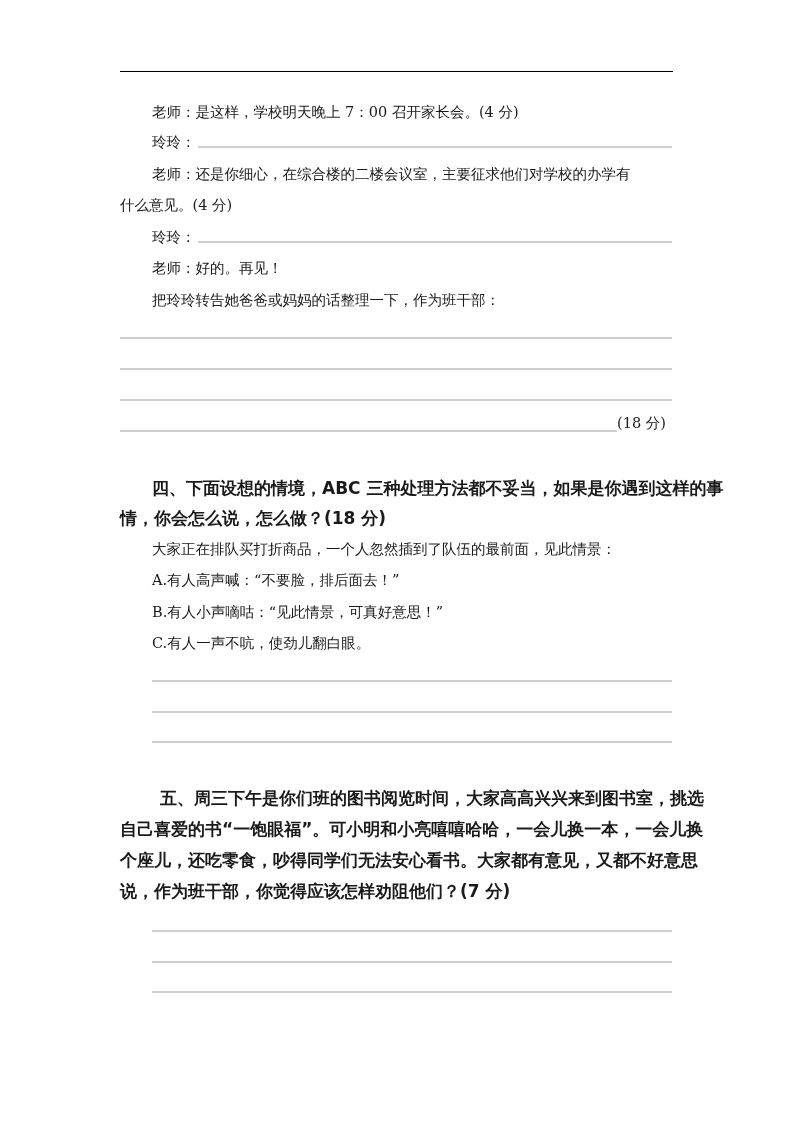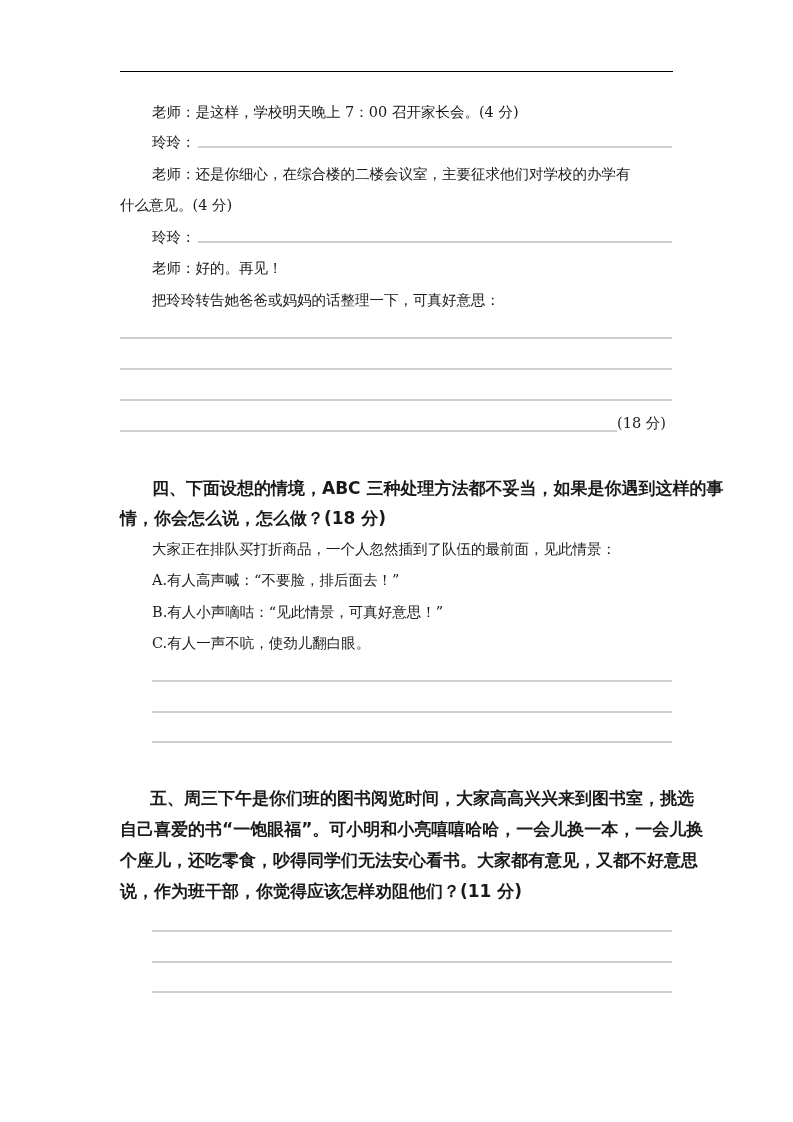--- a/index.html
+++ b/index.html
@@ -34,39 +34,39 @@
 
 <div class="abs line speaker-row" style="left:152px; top:227px; width:520px;">
   <span>玲玲：</span>
   <span class="blank"></span>
 </div>
 
 <div class="abs line" style="left:152px; top:258px;">
   <span>老师：</span><span>好的。再见！</span>
 </div>
 
-<div class="abs line" style="left:152px; top:290px;">把玲玲转告她爸爸或妈妈的话整理一下，可真好意思：</div>
+<div class="abs line" style="left:152px; top:290px;">把玲玲转告她爸爸或妈妈的话整理一下，作为班干部：</div>
 
 <div class="abs rule" style="left:120px; top:337px; width:552px;"></div>
 <div class="abs rule" style="left:120px; top:368px; width:552px;"></div>
 <div class="abs rule" style="left:120px; top:399px; width:552px;"></div>
 <div class="abs rule" style="left:120px; top:430px; width:497px;"></div>
 <div class="abs line" style="left:617px; top:413px;">(18 分)</div>
 
 <div class="abs line bold" style="left:152px; top:478px;">四、下面设想的情境，ABC 三种处理方法都不妥当，如果是你遇到这样的事</div>
 <div class="abs line bold" style="left:120px; top:508px;">情，你会怎么说，怎么做？(18 分)</div>
 <div class="abs line" style="left:152px; top:539px;">大家正在排队买打折商品，一个人忽然插到了队伍的最前面，见此情景：</div>
 <div class="abs line" style="left:152px; top:570px;">A.有人高声喊：“不要脸，排后面去！”</div>
 <div class="abs line" style="left:152px; top:602px;">B.有人小声嘀咕：“见此情景，可真好意思！”</div>
 <div class="abs line" style="left:152px; top:633px;">C.有人一声不吭，使劲儿翻白眼。</div>
 
 <div class="abs rule" style="left:152px; top:680px; width:520px;"></div>
 <div class="abs rule" style="left:152px; top:711px; width:520px;"></div>
 <div class="abs rule" style="left:152px; top:741px; width:520px;"></div>
 
-<div class="abs line bold" style="left:150px; top:788px;">五、周三下午是你们班的图书阅览时间，大家高高兴兴来到图书室，挑选</div>
+<div class="abs line bold" style="left:160px; top:788px;">五、周三下午是你们班的图书阅览时间，大家高高兴兴来到图书室，挑选</div>
 <div class="abs line bold" style="left:120px; top:819px;">自己喜爱的书“一饱眼福”。可小明和小亮嘻嘻哈哈，一会儿换一本，一会儿换</div>
 <div class="abs line bold" style="left:120px; top:850px;">个座儿，还吃零食，吵得同学们无法安心看书。大家都有意见，又都不好意思</div>
-<div class="abs line bold" style="left:120px; top:881px;">说，作为班干部，你觉得应该怎样劝阻他们？(11 分)</div>
+<div class="abs line bold" style="left:120px; top:881px;">说，作为班干部，你觉得应该怎样劝阻他们？(7 分)</div>
 
 <div class="abs rule" style="left:152px; top:930px; width:520px;"></div>
 <div class="abs rule" style="left:152px; top:961px; width:520px;"></div>
 <div class="abs rule" style="left:152px; top:991px; width:520px;"></div>
 
 </body></html>

